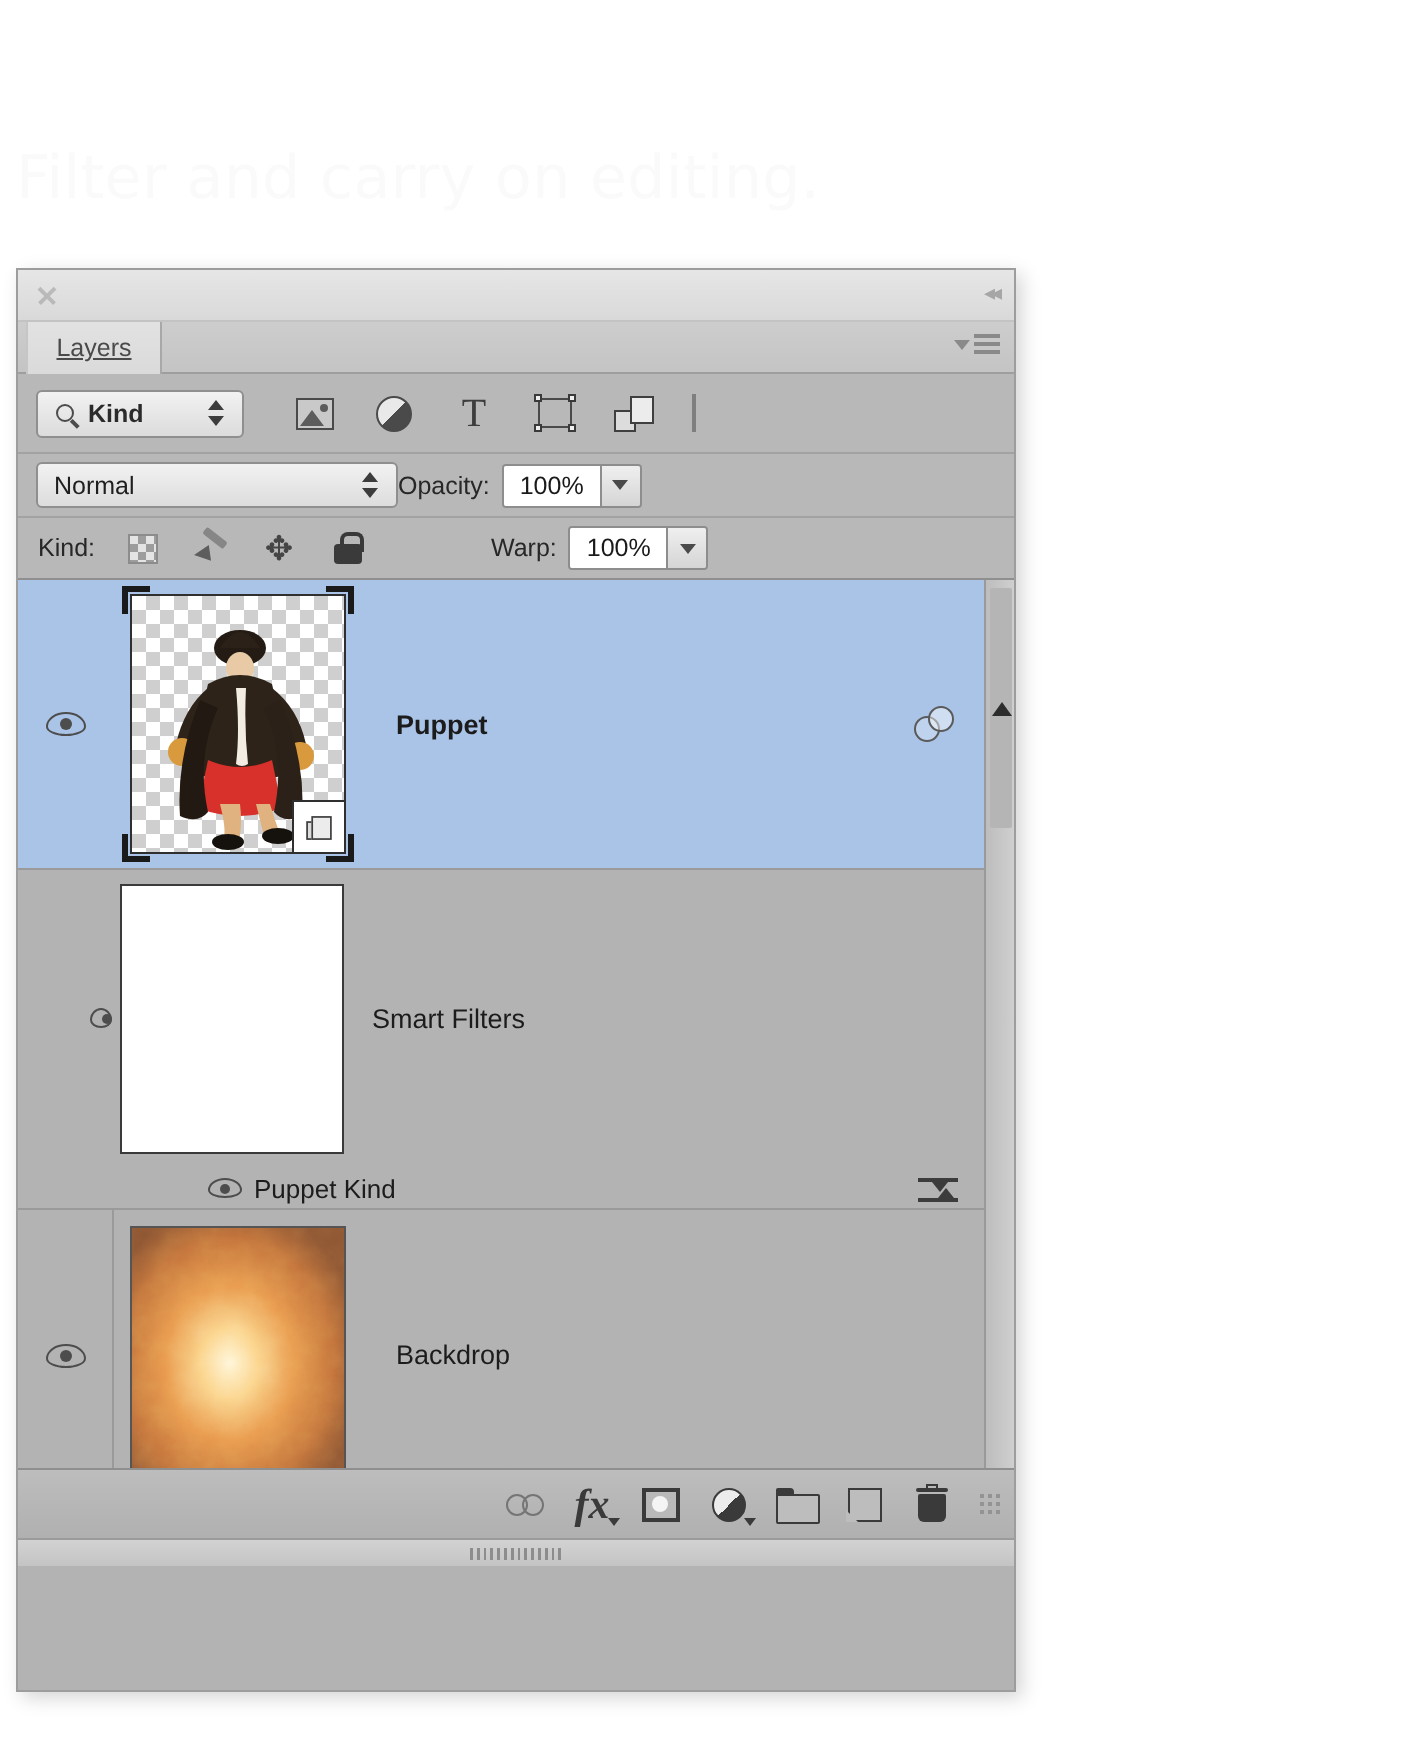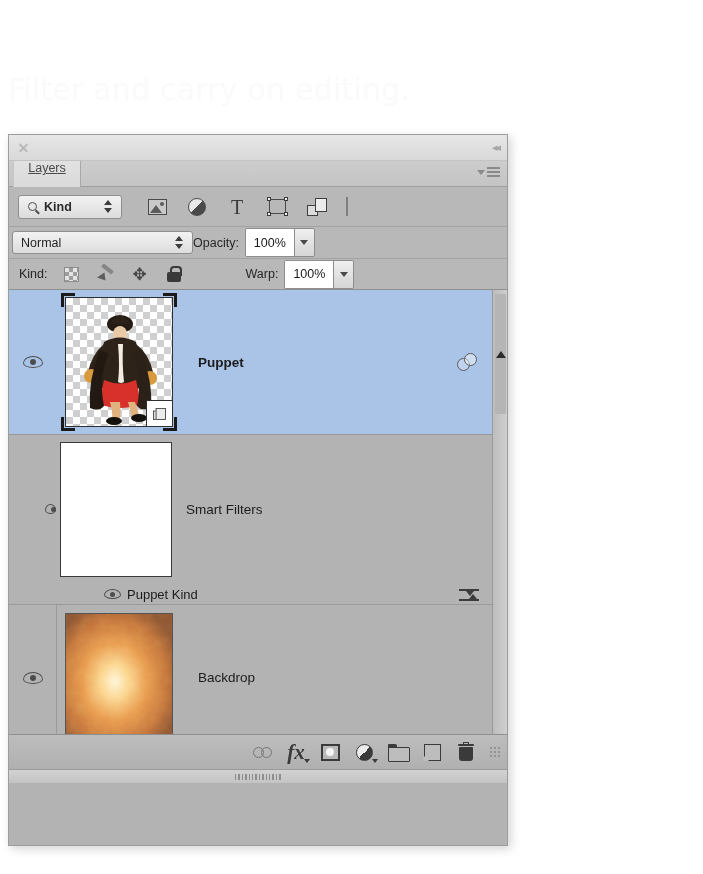--- a/index.html
+++ b/index.html
@@ -55,21 +55,21 @@
     position: relative; height: 26px;
     background: linear-gradient(#cdcdcd, #c4c4c4);
     border-bottom: 1px solid #9e9e9e;
   }
   .tab {
     position: absolute; left: 4px; top: 0;
     width: 68px; height: 26px;
     background: linear-gradient(#e2e2e2, #dadada);
     border-left: 1px solid #c6c6c6;
     border-right: 1px solid #a8a8a8;
-    display: flex; justify-content: center;
+    display: flex; align-items: center; justify-content: center;
     font-size: 12.5px; color: #4a4a4a; text-decoration: underline;
   }
   .panel-menu {
     position: absolute; right: 7px; top: 6px;
     display: flex; align-items: center; gap: 2px;
   }
   .pm-tri {
     width: 0; height: 0;
     border-left: 4.5px solid transparent;
     border-right: 4.5px solid transparent;
@@ -168,30 +168,30 @@
   .toggle-wrap { margin-left: 16px; }
 
   
   .blendbar {
     position: relative; height: 32px;
     background: #b8b8b8;
     border-bottom: 1px solid #a2a2a2;
     display: flex; align-items: center;
   }
   .blend-select {
-    margin-left: 3px; width: 181px; height: 23px;
+    margin-left: 9px; width: 181px; height: 23px;
     background: linear-gradient(#f2f2f2, #dddddd);
     border: 1px solid #8f8f8f; border-radius: 3px;
     display: flex; align-items: center; position: relative;
     font-size: 12.5px; color: #1f1f1f;
   }
   .blend-select span { margin-left: 8px; }
   .numfield-label { font-size: 12.5px; color: #272727; }
   .numfield {
-    margin-left: 6px; display: flex; height: 29px;
+    margin-left: 6px; display: flex; height: 22px;
     border: 1px solid #8d8d8d; border-radius: 2px; overflow: hidden;
   }
   .numfield .val {
     width: 48px; background: #ffffff;
     display: flex; align-items: center; justify-content: center;
     font-size: 12.5px; color: #1a1a1a;
   }
   .numfield .drop {
     width: 20px; background: linear-gradient(#efefef, #d5d5d5);
     border-left: 1px solid #8d8d8d;

